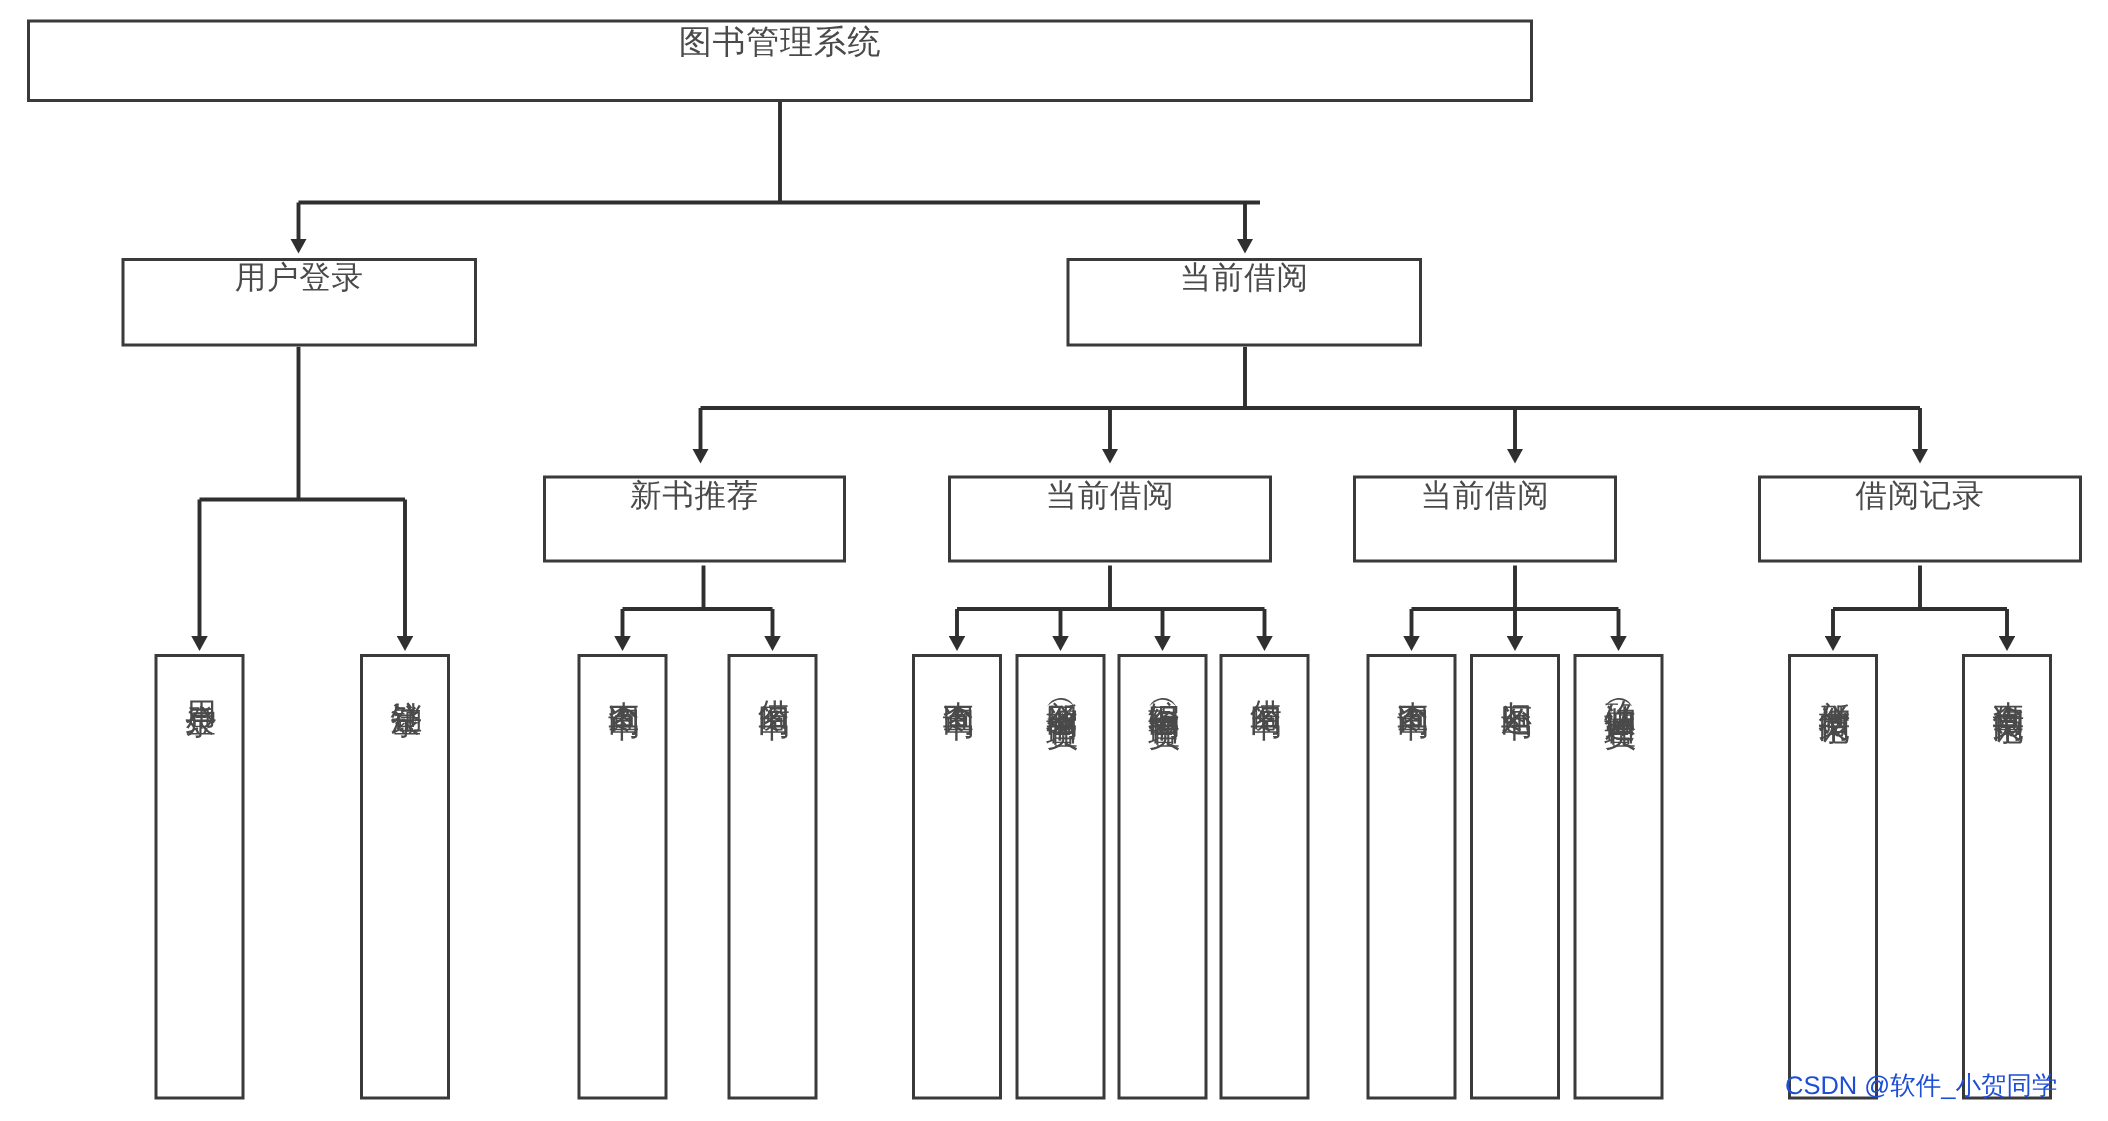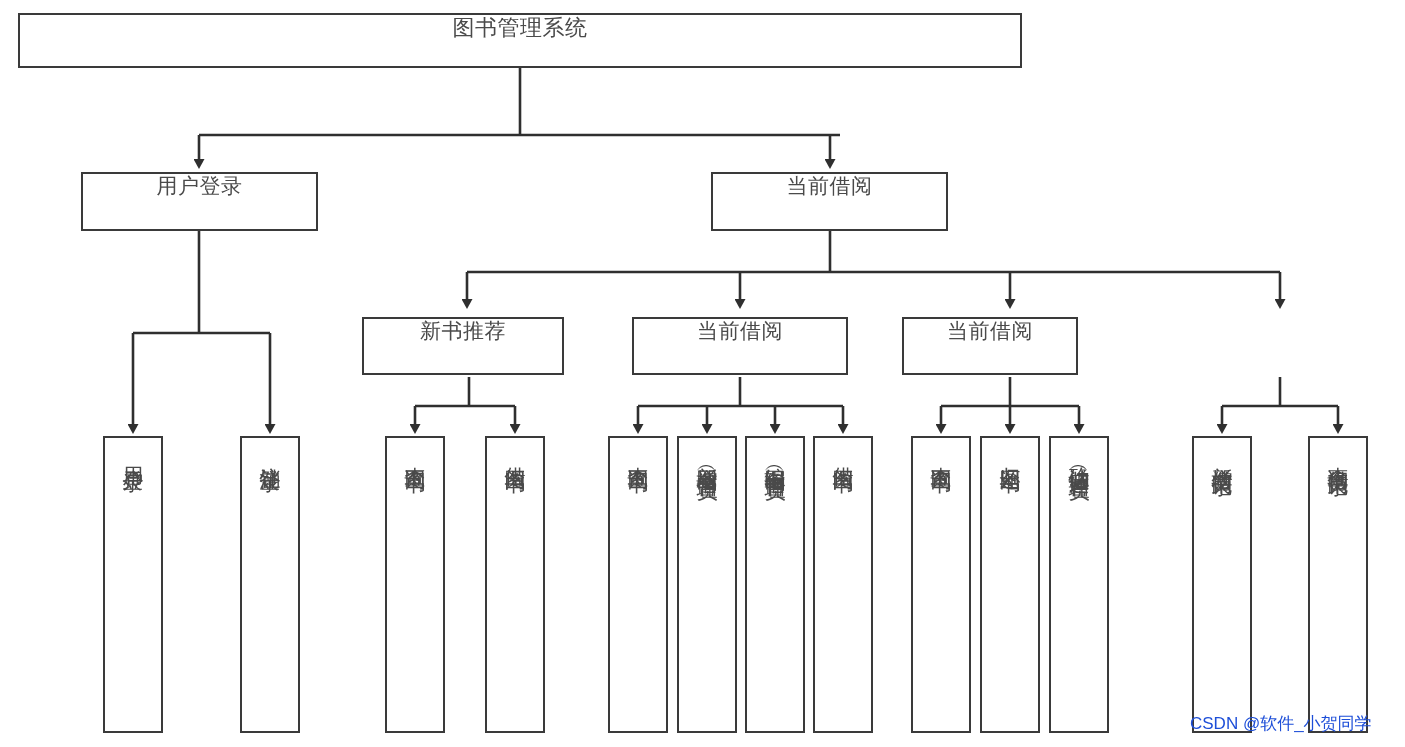--- a/index.html
+++ b/index.html
@@ -139,20 +139,23 @@
 
   <div class="node horizontal" style="left:362px; top:317px; width:202px; height:58px;">
     <span class="lbl">新书推荐</span>
   </div>
   <div class="node horizontal" style="left:632px; top:317px; width:216px; height:58px;">
     <span class="lbl">当前借阅</span>
   </div>
   <div class="node horizontal" style="left:902px; top:317px; width:176px; height:58px;">
     <span class="lbl">当前借阅</span>
   </div>
+  <div class="node horizontal" style="left:1172px; top:317px; width:216px; height:58px;">
+    <span class="lbl">借阅记录</span>
+  </div>
 
   <div class="node vertical" style="left:103px; top:436px; width:60px; height:297px;">
     <span class="lbl">用户登录</span>
   </div>
   <div class="node vertical" style="left:240px; top:436px; width:60px; height:297px;">
     <span class="lbl">注销登录</span>
   </div>
 
   <div class="node vertical" style="left:385px; top:436px; width:60px; height:297px;">
     <span class="lbl">查询图书</span>

